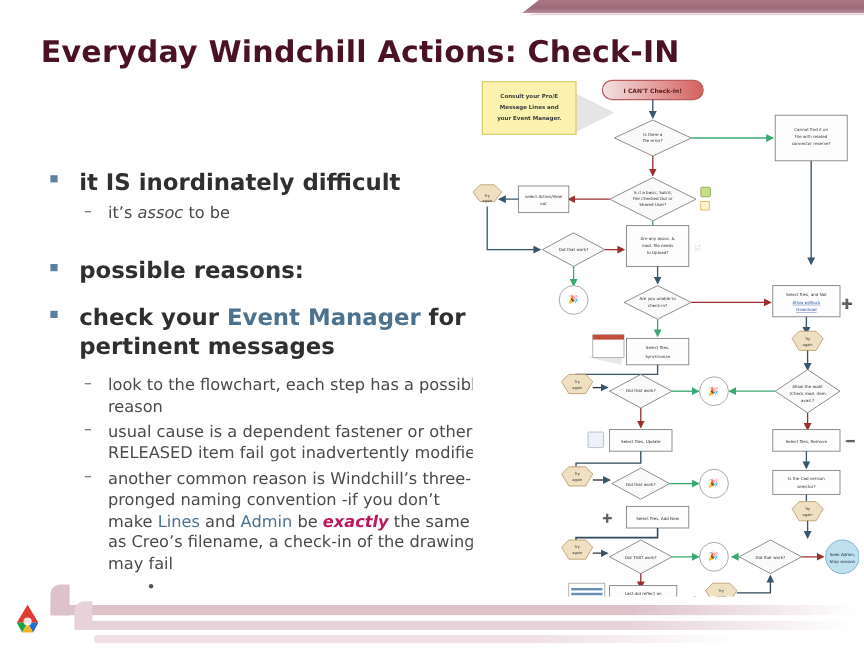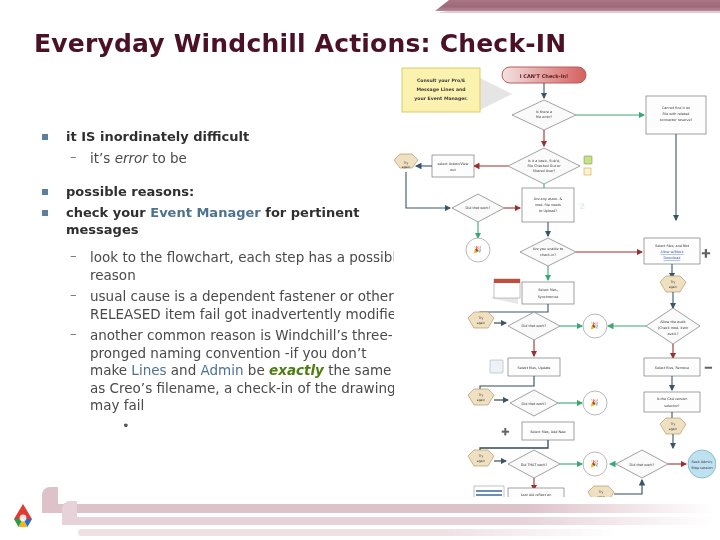--- a/index.html
+++ b/index.html
@@ -30,22 +30,22 @@
     position:absolute;left:34px;top:30px;width:540px;
     font-size:25px;font-weight:bold;letter-spacing:.2px;
     color:#4b1126;line-height:1.15;white-space:nowrap;
   }
 
   
   .body{
     position:absolute;left:34px;top:126px;width:372px;color:#3b3b3b;
   }
   .lvl1{
-    position:relative;padding-left:32px;margin:3px 0 5px 0;
-    font-size:13px;font-weight:bold;line-height:1.26;color:#2f2f2f;
+    position:relative;padding-left:32px;margin:15px 0 5px 0;
+    font-size:19px;font-weight:bold;line-height:1.26;color:#2f2f2f;
   }
   .lvl1 .mk{
     position:absolute;left:8px;top:5px;width:6px;height:6px;background:#5c7f9e;
   }
   .lvl2{
     position:relative;padding-left:56px;margin:2px 0 4px 0;
     font-size:13.5px;line-height:1.3;color:#4a4a4a;font-weight:normal;
   }
   .lvl2 .mk{
     position:absolute;left:36px;top:-1px;font-size:13px;color:#6a6a6a;
@@ -54,21 +54,21 @@
     position:relative;padding-left:104px;margin:3px 0 0 0;
     font-size:11.5px;line-height:1.35;color:#4a4a4a;
   }
   .lvl3 .mk{
     position:absolute;left:88px;top:-2px;font-size:13px;color:#555;
   }
   .gap-s{height:4px;}
   .gap-m{height:9px;}
   .accent{color:#4d7290;}
   .it{font-style:italic;}
-  .bi{font-style:italic;font-weight:bold;color:#4d7c0f;text-align:right;}
+  .bi{font-style:italic;font-weight:bold;color:#be185d;text-align:right;}
 
   
   .chart{
     position:absolute;left:394px;top:60px;width:322px;height:437px;
     background:#ffffff;
   }
   .chart svg{display:block;}
 
   
   .footer{position:absolute;left:0;bottom:0;width:720px;height:58px;}
@@ -115,21 +115,21 @@
 
   <div class="body">
 
     <div class="lvl1">
       <span class="mk"></span>
       <span>it IS inordinately difficult</span>
     </div>
 
     <div class="lvl2">
       <span class="mk">–</span>
-      <span>it’s </span><span class="it">error</span><span> to be</span>
+      <span>it’s </span><span class="it">assoc</span><span> to be</span>
     </div>
 
     <div class="gap-m"></div>
 
     <div class="lvl1">
       <span class="mk"></span>
       <span>possible reasons:</span>
     </div>
 
     <div class="lvl1">

